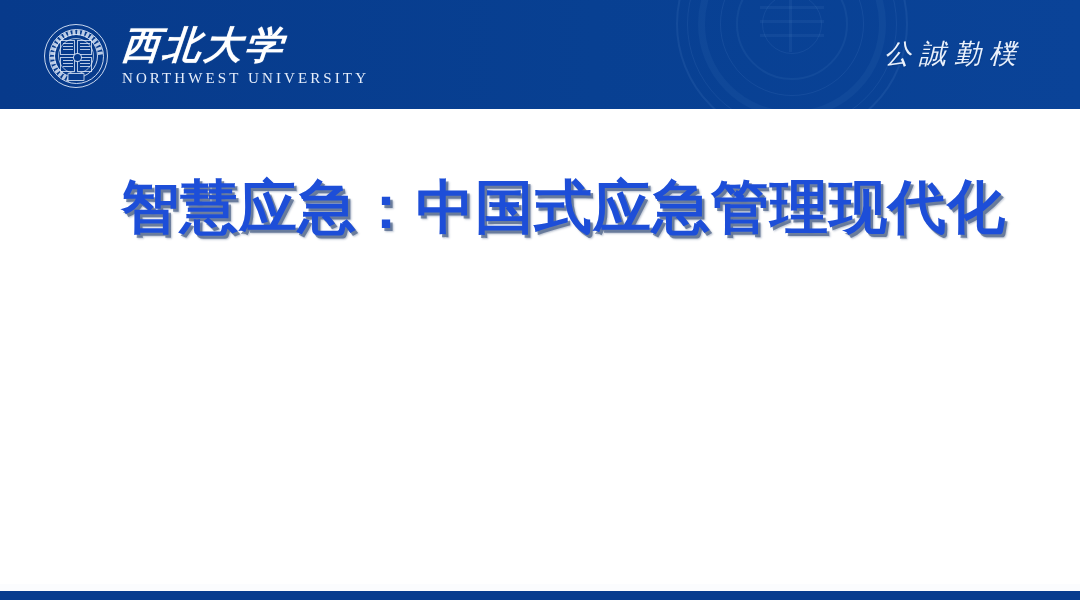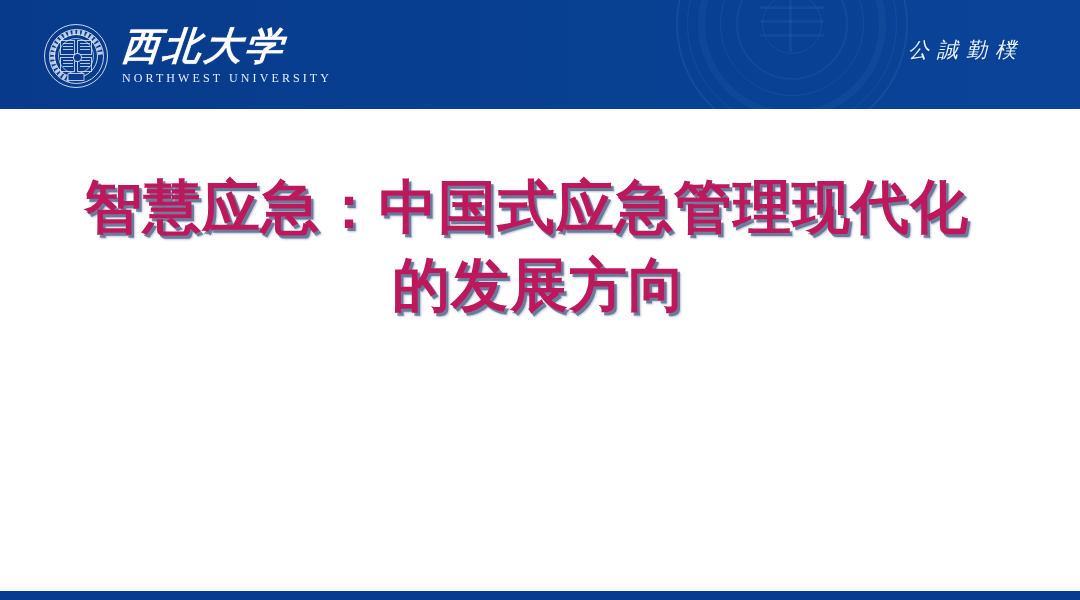--- a/index.html
+++ b/index.html
@@ -151,59 +151,60 @@
     line-height: 1.06;
     font-style: italic;
     transform: skewX(-5deg);
     white-space: nowrap;
     text-shadow: 0 0 1px rgba(255,255,255,0.6);
   }
   .logo-en {
     margin-top: 4px;
     color: #e6eefb;
     font-family: "Liberation Serif", "DejaVu Serif", serif;
-    font-size: 12px;
+    font-size: 15px;
     letter-spacing: 3.1px;
     white-space: nowrap;
   }
 
   
   .motto {
     position: absolute;
     right: 56px;
     top: 36px;
     color: #eaf1fc;
     font-family: "DejaVu Serif", "Liberation Serif", serif;
-    font-size: 21px;
+    font-size: 27px;
     font-style: italic;
     letter-spacing: 8px;
     white-space: nowrap;
     text-shadow: 0 1px 2px rgba(0,0,0,0.12);
   }
 
   
   .title-block {
     position: absolute;
     left: 0;
     top: 168px;
     width: 1080px;
   }
   .title-line {
     font-family: "DejaVu Sans", "Liberation Sans", sans-serif;
     font-weight: 700;
     font-size: 58px;
     line-height: 78px;
-    color: #be185d;
+    color: #1d4ed8;
     letter-spacing: 1px;
     white-space: nowrap;
     -webkit-text-stroke: 2.6px #ffffff;
     paint-order: stroke fill;
     text-shadow:
        2.5px 2.5px 0 rgba(35,62,110,0.55),
        3.5px 3.5px 2px rgba(35,62,110,0.30);
+    margin-left: 37px;
   }
   .title-line-1 { padding-left: 84px; }
   .title-line-2 { padding-left: 392px; }
 
   
   .author {
     position: absolute;
     left: 0; top: 440px;
     width: 1080px;
     text-align: center;
@@ -321,20 +322,19 @@
         <div class="logo-cn">西北大学</div>
         <div class="logo-en">NORTHWEST  UNIVERSITY</div>
       </div>
     </div>
 
     <div class="motto">公誠勤樸</div>
   </div>
 
   <div class="title-block">
     <div class="title-line title-line-1">智慧应急：中国式应急管理现代化</div>
-    <div class="title-line title-line-2">的发展方向</div>
   </div>
 
 
   <div class="footer-gap"></div>
   <div class="footer-band"></div>
 
 </div>
 
 </body></html>

